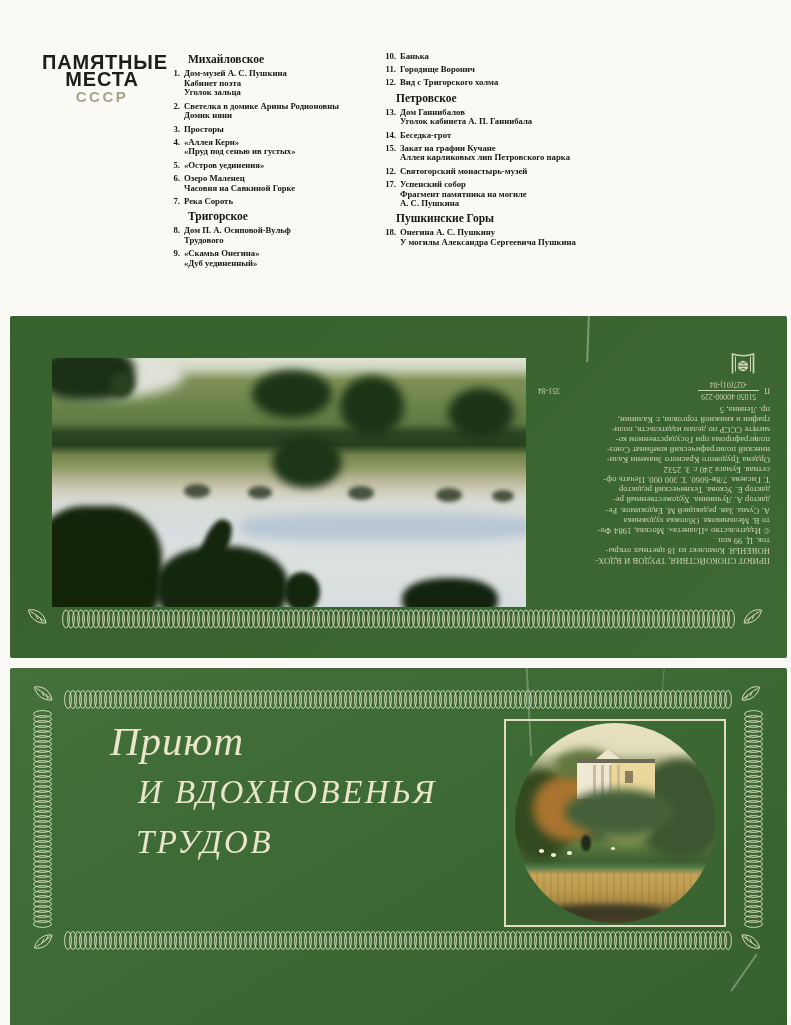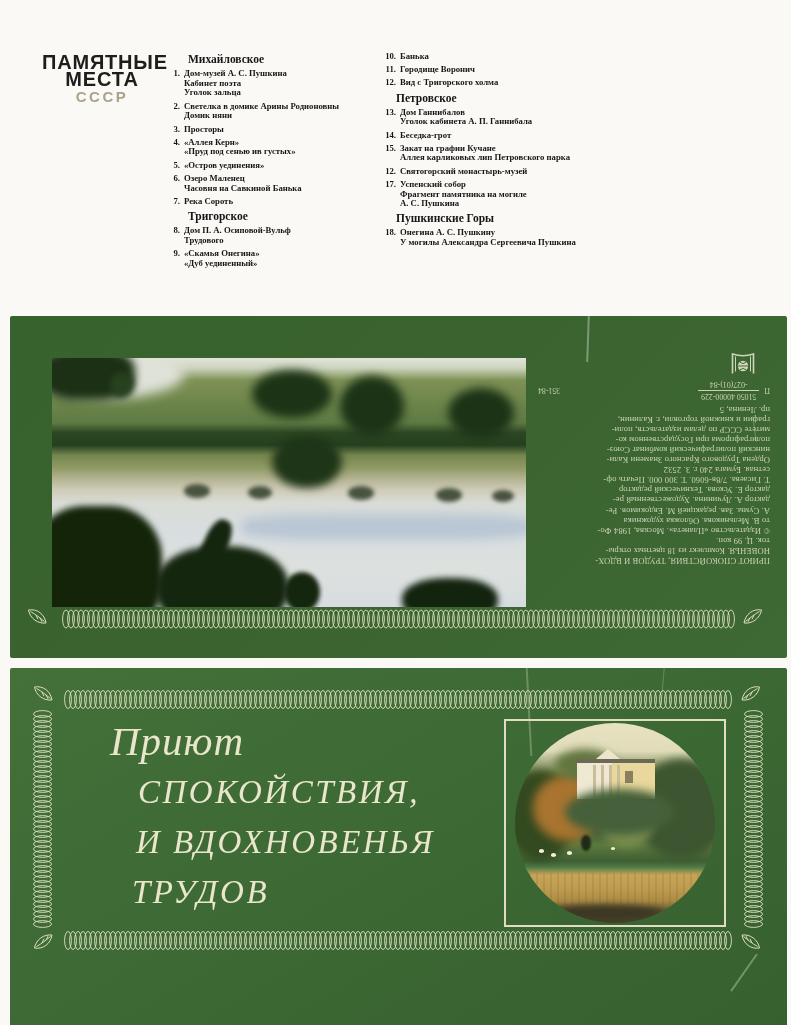--- a/index.html
+++ b/index.html
@@ -117,21 +117,21 @@
         <div class="idx-item">
           <div class="idx-num">5.</div>
           <div class="idx-lines">
             <div>«Остров уединения»</div>
           </div>
         </div>
         <div class="idx-item">
           <div class="idx-num">6.</div>
           <div class="idx-lines">
             <div>Озеро Маленец</div>
-            <div>Часовня на Савкиной Банька</div>
+            <div>Часовня на Савкиной Горке</div>
           </div>
         </div>
         <div class="idx-item">
           <div class="idx-num">7.</div>
           <div class="idx-lines">
             <div>Река Сороть</div>
           </div>
         </div>
         <div class="idx-header">Тригорское</div>
         <div class="idx-item">
@@ -808,21 +808,20 @@
           <path d="M6,15.8 L8,11.8 M10,13.2 L12,9.2" fill="none" stroke="#dee0c2" stroke-width="1"></path>
         </svg></span>
     <span class="leaf" style="left:730px;top:262px;transform:scaleY(-1);"><svg width="22" height="22" viewBox="0 0 22 22">
           <path d="M2,17 C3.5,8 11,2.5 19.5,4 C18,12.5 10,18 2,17 Z" fill="none" stroke="#dee0c2" stroke-width="1"></path>
           <path d="M3.5,15.5 C8,12 12,8.5 17.5,5.5" fill="none" stroke="#dee0c2" stroke-width="1"></path>
           <path d="M6,15.8 L8,11.8 M10,13.2 L12,9.2" fill="none" stroke="#dee0c2" stroke-width="1"></path>
         </svg></span>
 
     <div id="title-lines" class="cover-title">
         <div>Приют</div>
-        <div>СПОКОЙСТВИЯ,</div>
         <div>И ВДОХНОВЕНЬЯ</div>
         <div>ТРУДОВ</div>
       </div>
 
     <div class="vignette">
       <div class="circle">
 
         <div class="blob" style="left:-10px;top:48px;width:70px;height:90px;background:#33491f;filter:blur(4px);"></div>
         <div class="blob" style="left:18px;top:52px;width:70px;height:66px;background:#a8742f;filter:blur(5px);"></div>
         <div class="blob" style="left:120px;top:36px;width:92px;height:100px;background:#3d5530;filter:blur(4px);"></div>

